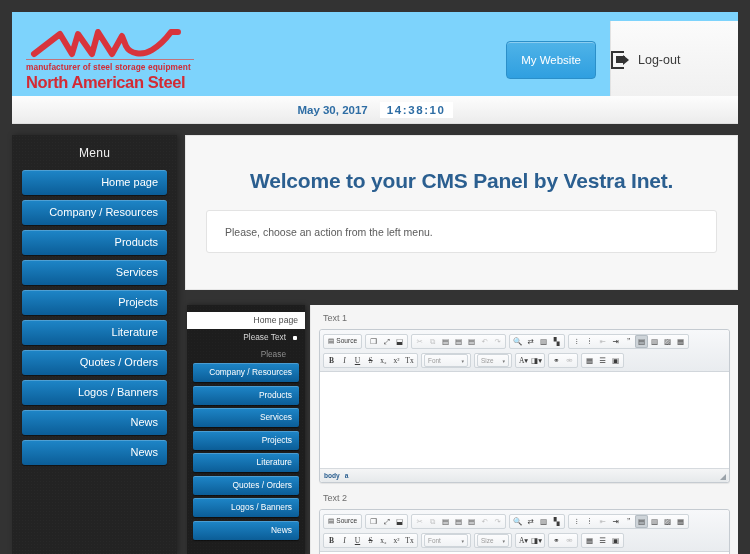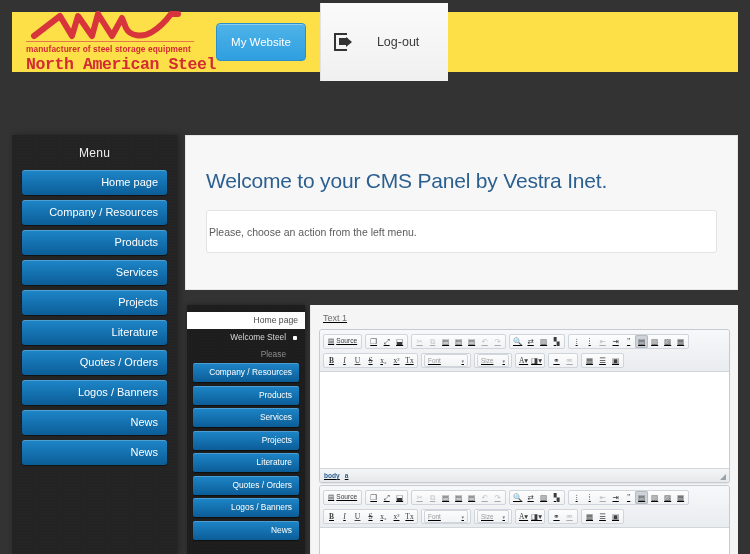--- a/index.html
+++ b/index.html
@@ -14,60 +14,61 @@
   .page {
     position: relative;
     width: 750px; height: 554px;
     background: #333333;
   }
 
   
   .header {
     position: absolute;
     left: 12px; top: 12px;
-    width: 726px; height: 60px;
-    background: #fde047;
+    width: 726px; height: 96px;
+    background: #7dd3fc;
     display: flex;
     align-items: center;
+    justify-content: space-between;
   }
   .logo-wrap {
     margin-left: 14px;
     display: flex; flex-direction: column;
     align-items: flex-start;
   }
   .logo-mark { height: 30px; width: 170px; margin-bottom: 1px; }
   .logo-rule { width: 168px; height: 1px; background: #d9534f; opacity:.75; }
   .logo-tag {
     font-size: 8.3px; color: #d32a34; letter-spacing: .1px;
     margin-top: 2px; font-family: "Liberation Sans", sans-serif;
     font-weight: 600;
   }
   .logo-name {
     font-size: 16.5px; color: #d32a34; font-weight: bold;
     letter-spacing: -.4px; margin-top: 1px;
-    font-family: Liberation Mono, monospace;
+    font-family: Liberation Sans, sans-serif;
   }
   .header-right { display: flex; align-items: stretch; height: 78px; }
   .site-btn-wrap { display:flex; align-items:center; padding-right: 14px; }
   .site-btn {
     background: linear-gradient(#4fb3e8, #2f9fe0);
     border: 1px solid #2b8fc9;
     border-radius: 4px;
     color: #ffffff;
     font-size: 11.5px;
     padding: 12px 14px;
     cursor: pointer;
     box-shadow: inset 0 1px 0 rgba(255,255,255,.35);
   }
   .logout-box {
     width: 128px;
     border-left: 1px solid #e2e2e2;
     background: linear-gradient(#fbfbfb, #f0f0f0);
-    display: flex; align-items: center; gap: 25px;
-    padding-left: 13px;
+    display: flex; align-items: center; gap: 9px;
+    padding-left: 0;
     cursor: pointer;
   }
   .logout-icon { width: 18px; height: 18px; position: relative; }
   .logout-icon .frame {
     position:absolute; left:0; top:0; width:13px; height:18px;
     border:2px solid #333; border-right:none;
   }
   .logout-icon .arrow {
     position:absolute; left:5px; top:5px; width:9px; height:7px;
     background:#333;
@@ -135,32 +136,33 @@
 
   
   .main-panel {
     position: absolute;
     left: 185px; top: 135px;
     width: 553px; height: 155px;
     background: #f7f7f7;
     border: 1px solid #e6e6e6;
   }
   .welcome-title {
-    font-size: 21px; color: #2b5f90; font-weight: normal;
+    font-size: 21px; color: #2b5f90; font-weight: bold;
     padding: 33px 0 0 20px;
     letter-spacing: -.2px;
+    margin-left: 44px;
   }
   .welcome-box {
     margin: 17px 20px 0 20px;
     background: #ffffff;
     border: 1px solid #e3e3e3;
     border-radius: 3px;
     height: 43px;
     display: flex; align-items: center;
-    padding-left: 2px;
+    padding-left: 18px;
   }
   .welcome-box-text { font-size: 10.5px; color: #5b5b5b; }
 
   
   .submenu-panel {
     position: absolute;
     left: 187px; top: 305px;
     width: 118px; height: 249px;
     background: #1d1d1d;
     background-image:
@@ -218,21 +220,20 @@
 
   
   .editors {
     position: absolute;
     left: 310px; top: 305px;
     width: 428px; height: 249px;
     background: #f5f5f5;
     border-left: 1px solid #e8e8e8;
     overflow: hidden;
     padding: 0 8px;
-    text-decoration: underline;
   }
   .ed-label {
     font-size: 9px; color: #6d6d6d;
     padding: 8px 0 6px 4px;
   }
   .ckeditor {
     border: 1px solid #c5cbd1;
     border-radius: 3px;
     background: #ffffff;
     box-shadow: 0 1px 1px rgba(0,0,0,.07);
@@ -322,20 +323,24 @@
         <span class="logout-icon">
           <span class="frame"></span>
             <span class="arrow"></span>
             <span class="tip"></span>
         </span>
         <span class="logout-label">Log-out</span>
       </div>
     </div>
   </div>
 
+  <div class="datebar">
+    <span class="date-text">May 30, 2017</span>
+    <span class="time-text">14:38:10</span>
+  </div>
 
   <div class="menu-panel">
     <div class="menu-title">Menu</div>
     <div id="menu-items">
         <div class="menu-btn">Home page</div>
         <div class="menu-btn">Company / Resources</div>
         <div class="menu-btn">Products</div>
         <div class="menu-btn">Services</div>
         <div class="menu-btn">Projects</div>
         <div class="menu-btn">Literature</div>
@@ -350,21 +355,21 @@
     <h1 class="welcome-title">Welcome to your CMS Panel by Vestra Inet.</h1>
     <div class="welcome-box">
       <span class="welcome-box-text">Please, choose an action from the left menu.</span>
     </div>
   </div>
 
   <div class="submenu-panel">
     <div class="sm-top-strip"></div>
     <div class="sm-active">Home page</div>
     <div id="submenu-subitems">
-        <div class="sm-sub"><span>Welcome Steel</span><span class="dot"></span></div>
+        <div class="sm-sub"><span>Please Text</span><span class="dot"></span></div>
         <div class="sm-sub dim"><span>Please</span></div>
       </div>
     <div id="submenu-items">
         <div class="sm-btn">Company / Resources</div>
         <div class="sm-btn">Products</div>
         <div class="sm-btn">Services</div>
         <div class="sm-btn">Projects</div>
         <div class="sm-btn">Literature</div>
         <div class="sm-btn">Quotes / Orders</div>
         <div class="sm-btn">Logos / Banners</div>
@@ -456,20 +461,21 @@
             </div>
             <div class="ck-body"></div>
             <div class="ck-status">
               <span>body</span>
               <span>a</span>
               <span class="grip"></span>
             </div>
           </div>
         </div>
         <div class="ed-block">
+          <div class="ed-label">Text 2</div>
           <div class="ckeditor">
             <div class="ck-toolbar">
               <div class="ck-row">
                 <span class="ck-group">
                   <span class="ck-btn wide">
                     <span>▤</span>
                     <span>Source</span>
                   </span>
                 </span>
                 <span class="ck-group">

